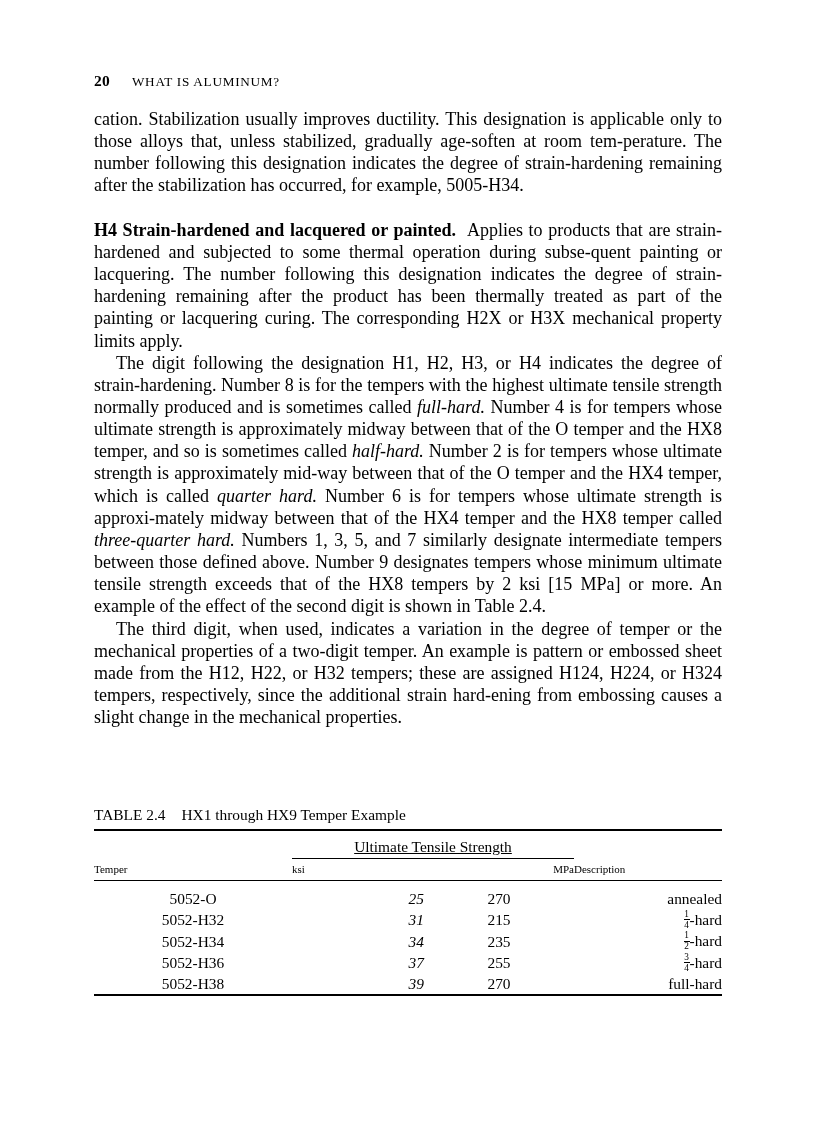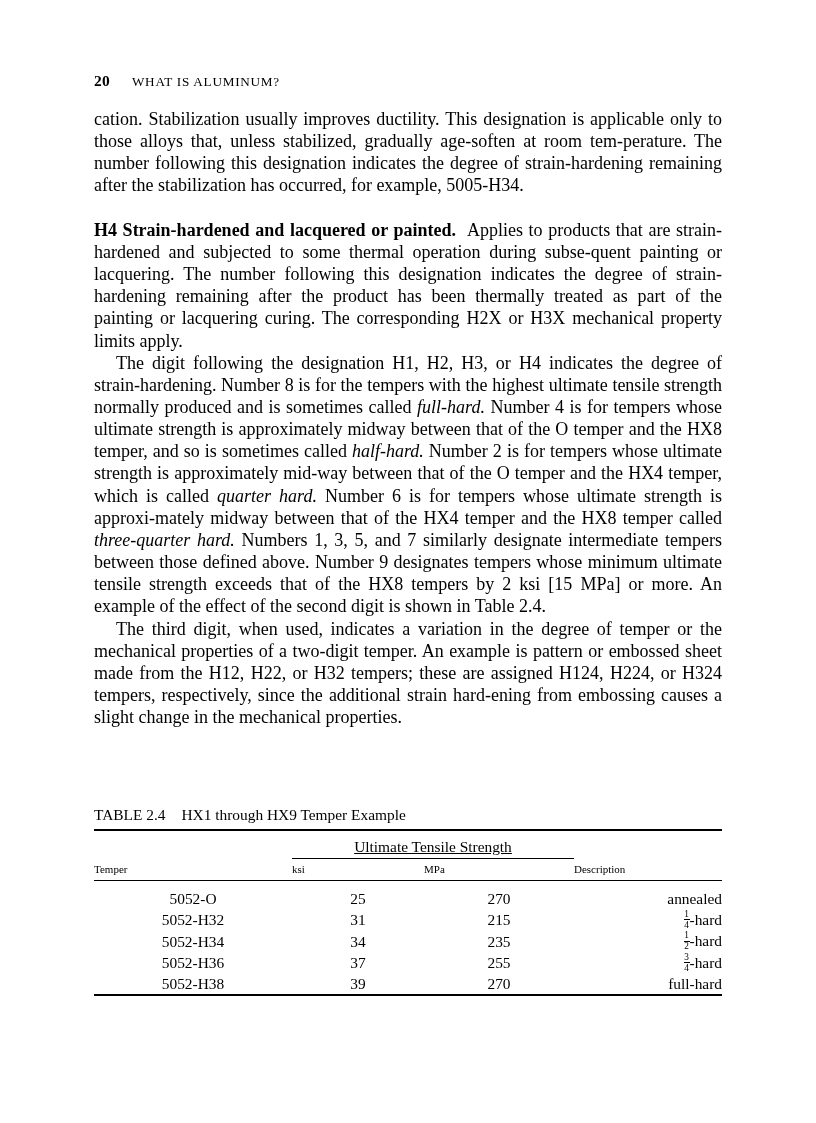--- a/index.html
+++ b/index.html
@@ -136,30 +136,30 @@
     padding-bottom: 1px;
   }
   .colhead th {
     font-size: 11px;
     line-height: 21px;
     padding-top: 3px;
     padding-bottom: 2px;
   }
   .colhead th.h-temper { text-align: left; }
   .colhead th.h-ksi { text-align: left; }
-  .colhead th.h-mpa { text-align: left; }
+  .colhead th.h-mpa { text-align: right; }
   .colhead th.h-desc { text-align: left; }
 
   tr.datarow td {
     font-size: 15.4px;
     line-height: 19.4px;
     padding-top: 1.2px;
   }
   tr.datarow td.c-temper { text-align: center; }
-  tr.datarow td.c-ksi { text-align: center; }
+  tr.datarow td.c-ksi { text-align: right; font-style: italic; }
   tr.datarow td.c-mpa { text-align: center; }
   tr.datarow td.c-desc { text-align: right; }
   tr.datarow.first td { padding-top: 4px; }
   tr.datarow.last td { padding-bottom: 3px; }
 
   .col-temper { width: 198px; }
   .col-ksi    { width: 132px; }
   .col-mpa    { width: 150px; }
   .col-desc   { width: 148px; }
 

